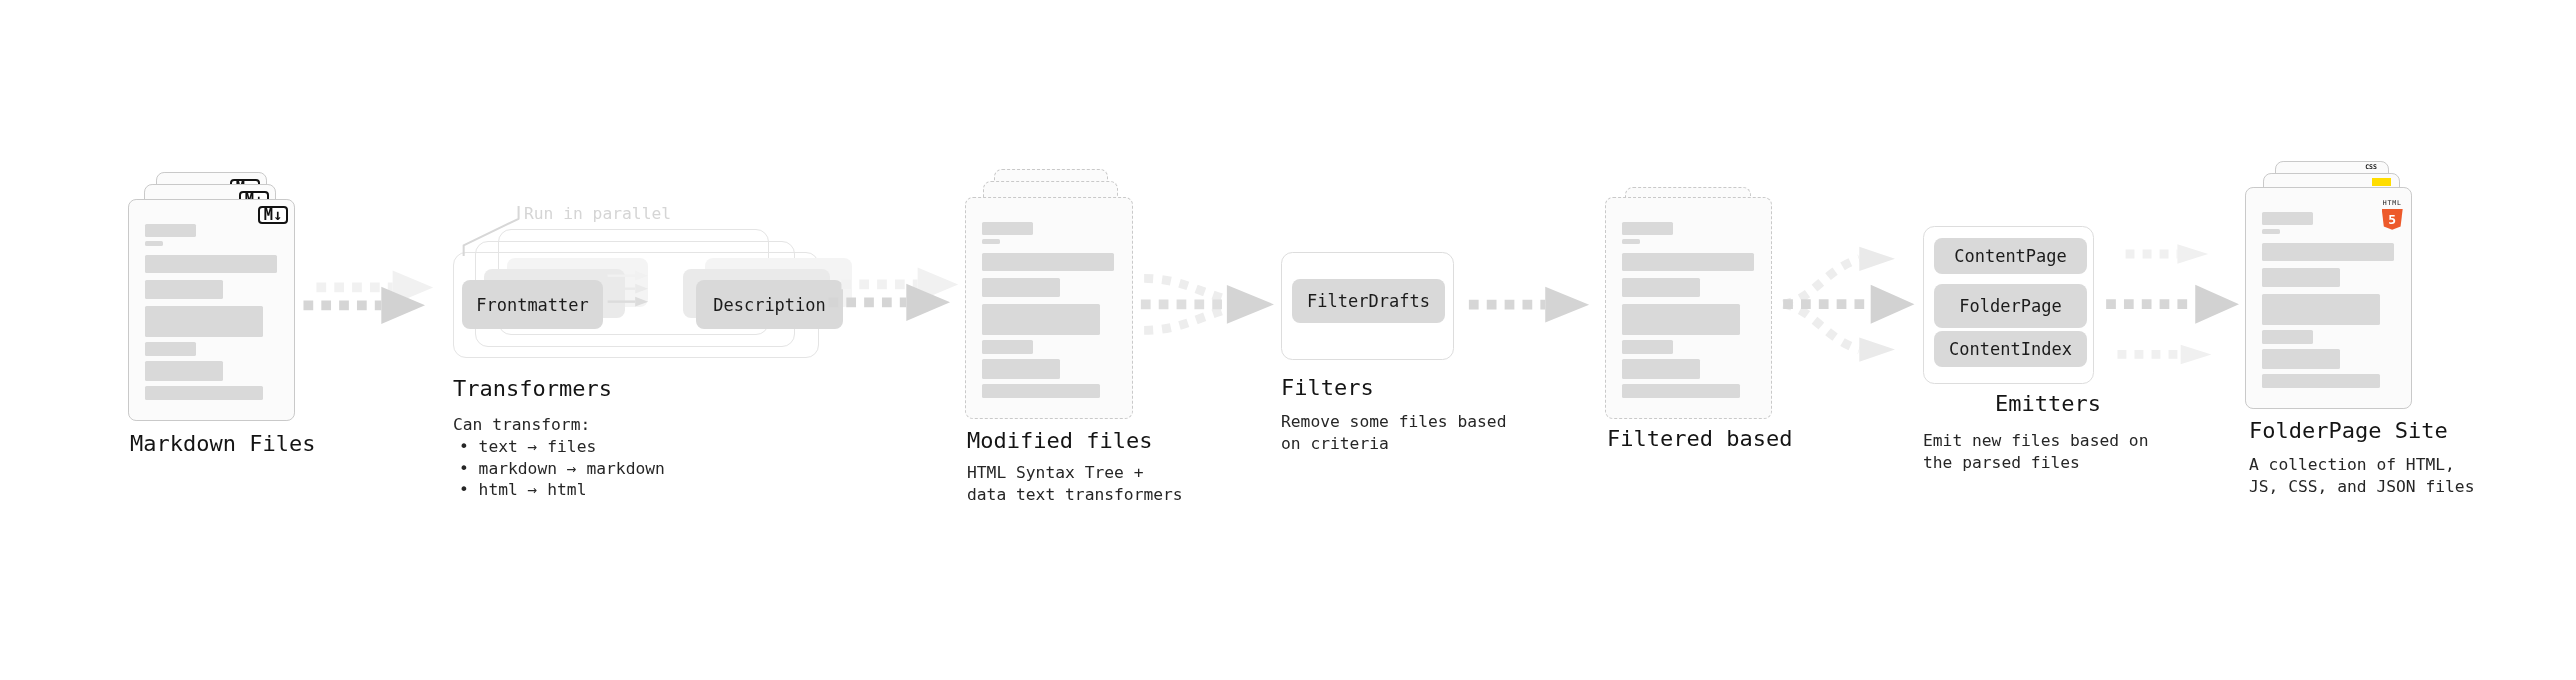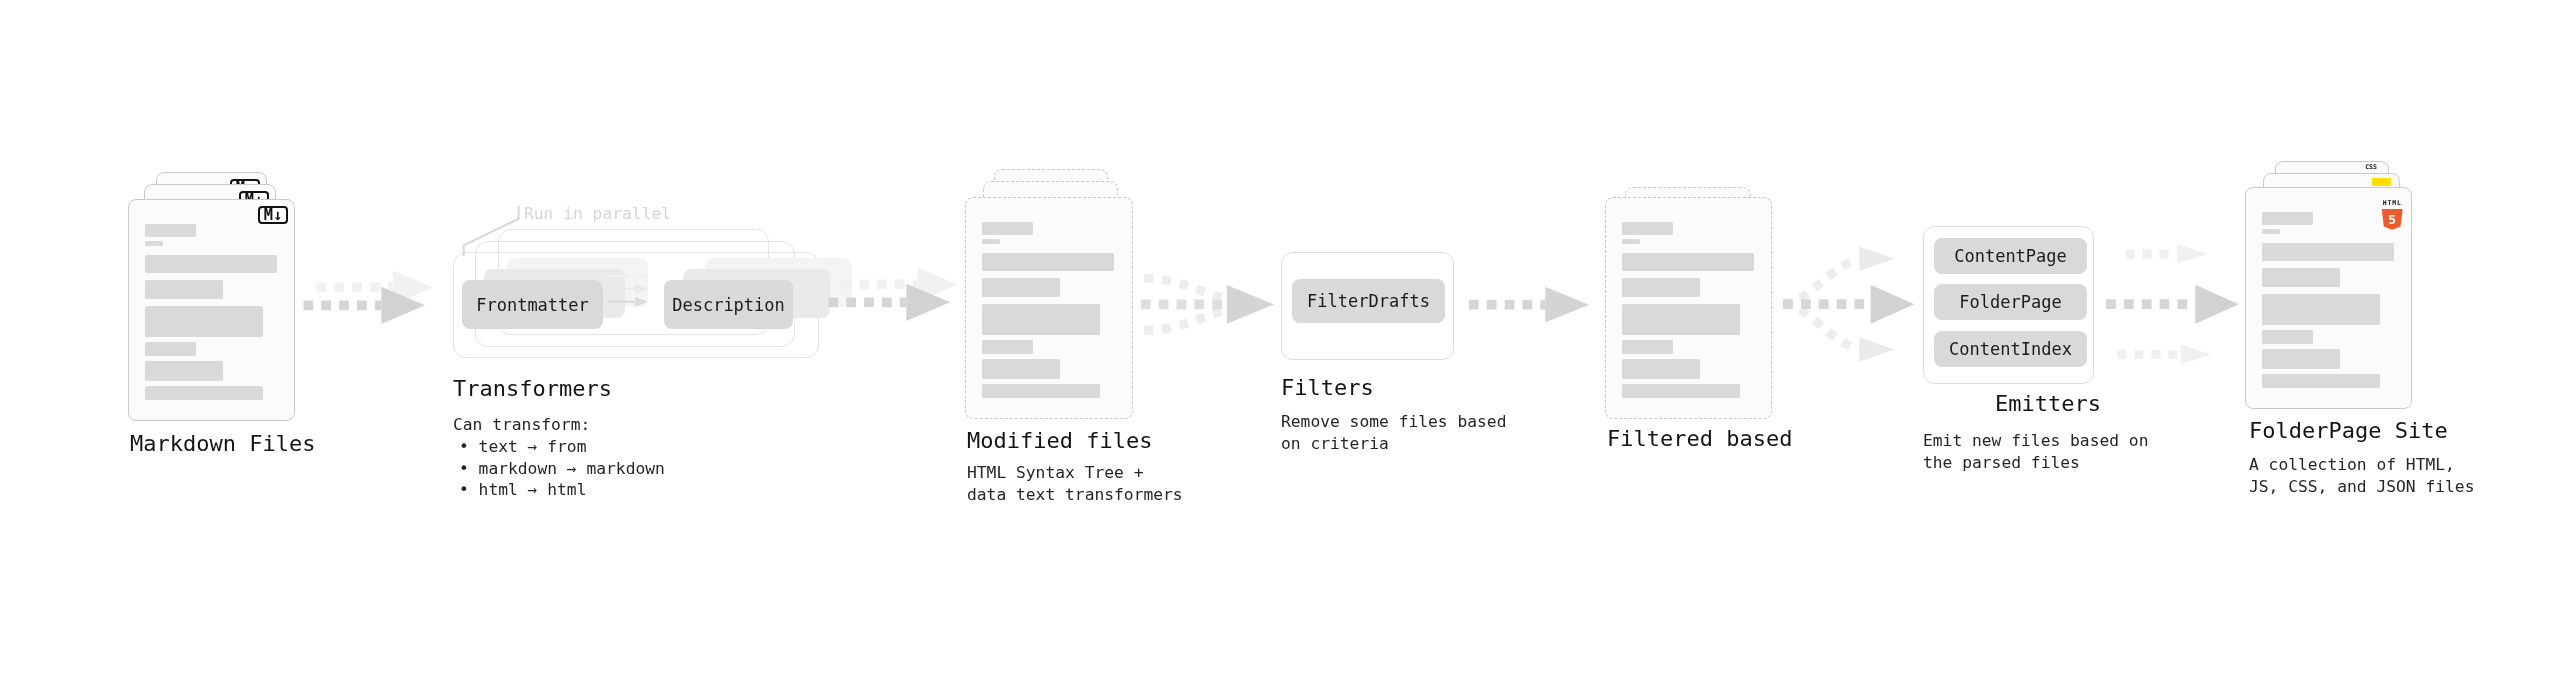--- a/index.html
+++ b/index.html
@@ -25,21 +25,21 @@
   .title{position:absolute;font-size:22px;line-height:24.4px;color:#141414;white-space:pre;}
   .subtitle{position:absolute;font-size:16.3px;line-height:22px;color:#262626;white-space:pre;}
   .runlabel{position:absolute;font-size:16.3px;line-height:17px;color:#d5d5d5;white-space:pre;}
   
   .md-badge{position:absolute;right:6.5px;top:5.7px;border:2.4px solid #121212;border-radius:4.1px;background:#fff;
             font-weight:bold;font-size:15.4px;line-height:14.6px;padding:0 3.3px;color:#121212;}
   .css-badge{position:absolute;right:6.5px;top:2.4px;width:21px;text-align:center;font-size:6.5px;font-weight:bold;color:#111;line-height:6.5px;}
   .css-bar{width:18px;height:3.3px;background:#2b6ce0;margin:0.8px auto 0 auto;}
   .js-badge{position:absolute;right:8.1px;top:4.1px;width:18.7px;height:8.1px;background:#ffdd00;}
   .html5-badge{position:absolute;right:7.3px;top:4.9px;width:23px;text-align:center;}
-  .html5-text{font-size:6.5px;font-weight:bold;letter-spacing:0.8px;color:#111;line-height:7.3px;}
+  .html5-text{font-size:6.5px;font-weight:normal;letter-spacing:0.8px;color:#111;line-height:7.3px;}
   .html5-shield{width:21px;height:21px;margin:0.8px auto 0 auto;background:#ed5a2b;
                 clip-path:polygon(0 0,100% 0,90% 85%,50% 100%,10% 85%);
                 display:flex;align-items:center;justify-content:center;color:#fff;font-size:13px;font-weight:bold;}
 </style>
 </head>
 <body>
 
 <div class="canvas">
 
   <div>
@@ -90,25 +90,25 @@
       <path d="M2,8 H36" stroke="#f1f1f1" stroke-width="3"></path>
         <polygon points="36,2 52,8 36,14" fill="#f1f1f1"></polygon>
       <path d="M2,24 H36" stroke="#eaeaea" stroke-width="3"></path>
         <polygon points="36,18 52,24 36,30" fill="#eaeaea"></polygon>
       <path d="M2,40 H36" stroke="#dcdcdc" stroke-width="3"></path>
         <polygon points="36,34 52,40 36,46" fill="#dcdcdc"></polygon>
     </svg>
 
     <div class="gcopy c3" style="left:705px;top:258px;width:147px;height:49px"></div>
     <div class="gcopy c2" style="left:683px;top:269px;width:147px;height:49px"></div>
-    <div class="gbox" style="left:664px;top:280px;width:129px;height:49px">Description</div>
+    <div class="gbox" style="left:696px;top:280px;width:147px;height:49px">Description</div>
   </div>
   <div class="title" style="left:453px;top:377px">Transformers</div>
   <div class="subtitle" style="left:453px;top:414px">Can transform:</div>
-  <div class="subtitle" style="left:459px;top:436px">• text → from</div>
+  <div class="subtitle" style="left:459px;top:436px">• text → files</div>
   <div class="subtitle" style="left:459px;top:458px">• markdown → markdown</div>
   <div class="subtitle" style="left:459px;top:479px">• html → html</div>
 
   <svg class="abs" style="left:822px;top:264px" width="154" height="75" viewBox="0 0 190 92">
     <path d="M24,25 H118" stroke="#f1f1f1" stroke-width="12" stroke-dasharray="12 10" fill="none"></path>
     <polygon points="118,4 168,25 118,46" fill="#f1f1f1"></polygon>
     <path d="M8,47 H104" stroke="#d5d5d5" stroke-width="12" stroke-dasharray="12 10" fill="none"></path>
     <polygon points="104,24 158,47 104,70" fill="#d2d2d2"></polygon>
   </svg>
 
@@ -174,21 +174,21 @@
     <polygon points="100,7 144,22 100,37" fill="#eaeaea"></polygon>
     <path d="M6,78 C44,84 56,120 100,134" stroke="#ededed" stroke-width="11" stroke-dasharray="11 11" fill="none"></path>
     <polygon points="100,119 144,134 100,149" fill="#eaeaea"></polygon>
     <path d="M6,78 H114" stroke="#d6d6d6" stroke-width="12" stroke-dasharray="12 10" fill="none"></path>
     <polygon points="114,54 168,78 114,102" fill="#d2d2d2"></polygon>
   </svg>
 
   <div>
     <div class="outline-box" style="left:1923px;top:226px;width:171px;height:158px"></div>
     <div class="gbox" style="left:1934px;top:238px;width:153px;height:36px">ContentPage</div>
-    <div class="gbox" style="left:1934px;top:284px;width:153px;height:36px">FolderPage</div>
+    <div class="gbox" style="left:1934px;top:284px;width:153px;height:44px">FolderPage</div>
     <div class="gbox" style="left:1934px;top:331px;width:153px;height:36px">ContentIndex</div>
   </div>
   <div class="title" style="left:1995px;top:392px">Emitters</div>
   <div class="subtitle" style="left:1923px;top:430px">Emit new files based on</div>
   <div class="subtitle" style="left:1923px;top:452px">the parsed files</div>
 
   <svg class="abs" style="left:2101px;top:241px" width="148" height="128" viewBox="0 0 182 158">
     <path d="M30,16 H94" stroke="#f0f0f0" stroke-width="11" stroke-dasharray="11 10" fill="none"></path>
     <polygon points="94,4 132,16 94,28" fill="#f0f0f0"></polygon>
     <path d="M6,78 H116" stroke="#d6d6d6" stroke-width="12" stroke-dasharray="12 10" fill="none"></path>

